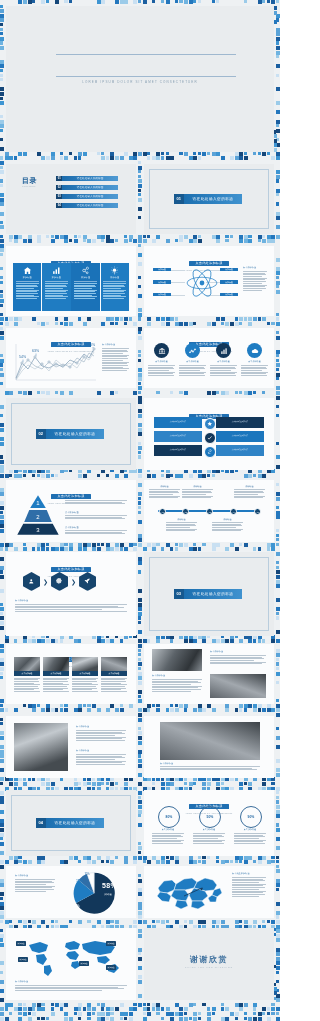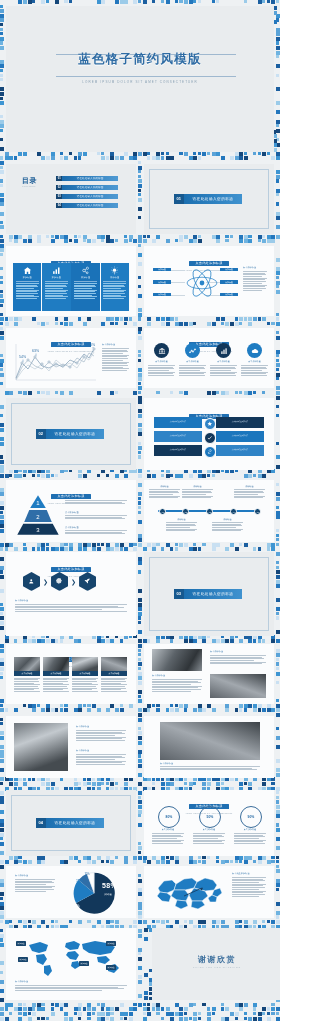--- a/index.html
+++ b/index.html
@@ -2180,21 +2180,20 @@
         <i style="left:82.8px;top:13.8px;width:4.1px;height:4.1px;background:#2477bd;"></i>
         <i style="left:92.0px;top:13.8px;width:4.1px;height:4.1px;background:#c9e0f2;"></i>
         <i style="left:96.6px;top:13.8px;width:4.1px;height:4.1px;background:#5aa3d8;"></i>
       </div>
     </div>
 
   <div id="slides">
 
     <div class="slide grey" style="left:6px;top:6px;width:268px;height:146px;">
       <div class="cover-rule" style="top:48px"></div>
-      <div class="cover-title">蓝色格子简约风模版</div>
       <div class="cover-rule" style="top:70px"></div>
       <div class="cover-sub">LOREM IPSUM DOLOR SIT AMET CONSECTETUER</div>
     </div>
 
     <div class="slide grey" style="left:6px;top:164px;width:130px;height:70px;">
       <div class="cat-h" style="left:16px;top:12px;">目录</div>
       <div class="cat-s" style="left:16px;top:21px;">CONTENT</div>
 
       <div class="cat-row" style="left:50px;top:12px;width:62px;">
         <div class="n">01</div>
@@ -2969,19 +2968,19 @@
       <div class="mtag" style="left:100px;top:37px;">添加标题</div>
       <div class="lbl" style="position:absolute;left:9px;top:52px;font-size:2px;">点击添加标题</div>
       <div class="lines d" style="position:absolute;left:9px;top:57px;width:112px;">
           <span></span>
           <span></span>
           <span></span>
           <span></span>
         </div>
     </div>
 
-    <div class="slide grey" style="left:152px;top:928px;width:130px;height:72px;">
+    <div class="slide grey" style="left:144px;top:928px;width:130px;height:72px;">
       <div class="thx" style="top:26px;">谢谢欣赏</div>
       <div class="thx-s" style="top:38px;">THANK YOU FOR WATCHING</div>
     </div>
 
   </div>
 </div>
 
 </body></html>

